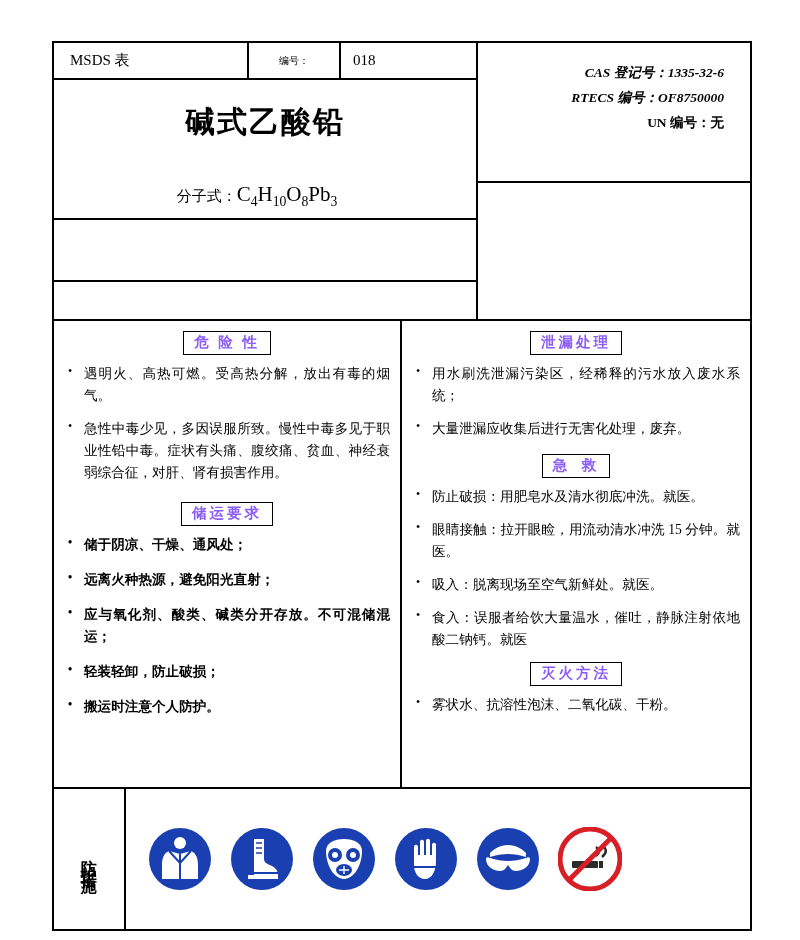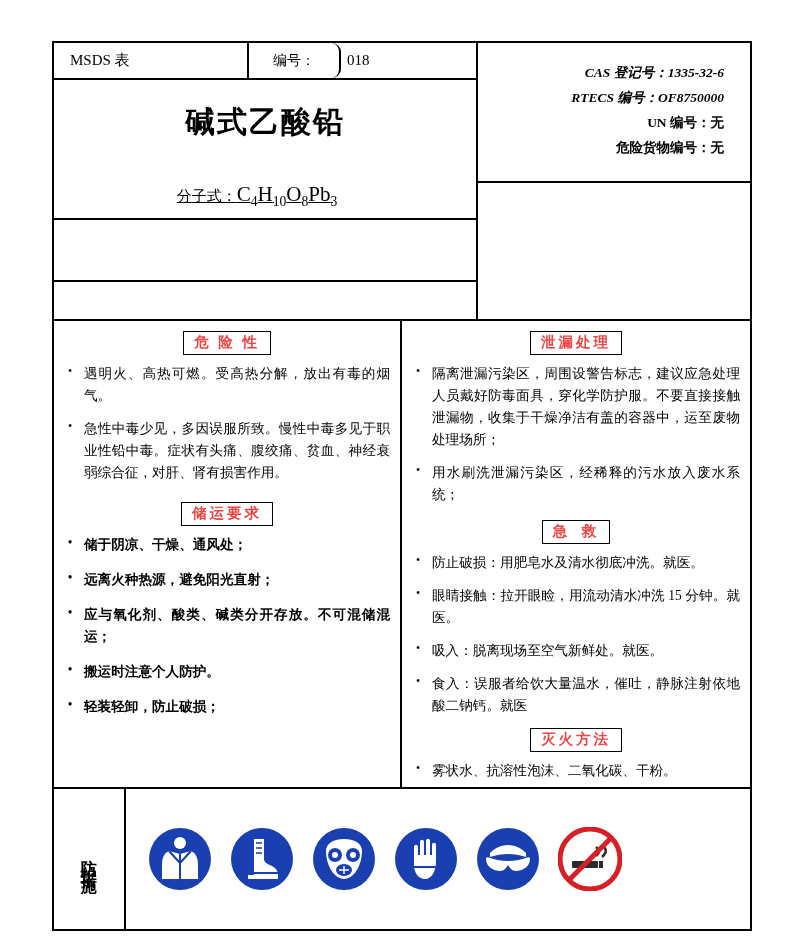--- a/index.html
+++ b/index.html
@@ -54,28 +54,27 @@
     padding-left: 16px;
     font-size: 15px;
   }
   .cell-bh-label {
     width: 92px;
     border-right: 2px solid #000;
     box-sizing: border-box;
     display: flex;
     align-items: center;
     justify-content: center;
-    font-size: 14px;
-    border-radius: 9px;
+    font-size: 10px;
   }
   .cell-bh-value {
     flex: 1;
     display: flex;
     align-items: center;
-    padding-left: 6px;
+    padding-left: 12px;
     font-size: 15px;
   }
   .name-block {
     height: 140px;
     border-bottom: 2px solid #000;
     box-sizing: border-box;
     position: relative;
   }
   .chem-name {
     text-align: center;
@@ -84,21 +83,20 @@
     letter-spacing: 2px;
     margin-top: 22px;
   }
   .formula {
     position: absolute;
     left: 0;
     right: 16px;
     bottom: 8px;
     text-align: center;
     font-size: 17px;
-    text-decoration: underline;
   }
   .formula .f-label { font-size: 15px; }
   .formula .f-body { font-size: 21px; font-family: "Liberation Serif", serif; }
   .formula sub { font-size: 0.65em; }
   .blank-row-a {
     height: 62px;
     border-bottom: 2px solid #000;
     box-sizing: border-box;
   }
   .blank-row-b {
@@ -143,21 +141,21 @@
   }
   .col-right {
     flex: 1;
   }
   .sec-title {
     display: inline-block;
     border: 1.5px solid #000;
     padding: 1px 10px 2px 10px;
     font-weight: bold;
     font-size: 14.5px;
-    color: #ef4444;
+    color: #8b5cf6;
     letter-spacing: 3px;
     background: #fff;
   }
   .sec-title-wrap {
     text-align: center;
     margin: 6px 0 8px 0;
   }
   .sec-title-wrap.tight { margin-top: 2px; }
   ul.items {
     list-style: none;
@@ -237,23 +235,20 @@
       <div class="ids">
         <div>
           <span class="k">CAS 登记号：</span><span class="v">1335-32-6</span>
         </div>
         <div>
           <span class="k">RTECS 编号：</span><span class="v">OF8750000</span>
         </div>
         <div>
           <span class="kz">UN 编号：</span><span class="kz">无</span>
         </div>
-        <div>
-          <span class="kz">危险货物编号：</span><span class="kz">无</span>
-        </div>
       </div>
       <div class="blank2"></div>
     </div>
   </div>
 
   <div class="body-block">
 
     <div class="col col-left">
       <div class="sec-title-wrap tight">
         <span class="sec-title">危 险 性</span>
@@ -263,32 +258,32 @@
         <li>急性中毒少见，多因误服所致。慢性中毒多见于职业性铅中毒。症状有头痛、腹绞痛、贫血、神经衰弱综合征，对肝、肾有损害作用。</li>
       </ul>
 
       <div class="sec-title-wrap" style="margin-top:18px;">
         <span class="sec-title">储运要求</span>
       </div>
       <ul class="items dense">
         <li>储于阴凉、干燥、通风处；</li>
         <li>远离火种热源，避免阳光直射；</li>
         <li>应与氧化剂、酸类、碱类分开存放。不可混储混运；</li>
+        <li>轻装轻卸，防止破损；</li>
         <li>搬运时注意个人防护。</li>
-        <li>轻装轻卸，防止破损；</li>
       </ul>
     </div>
 
     <div class="col col-right">
       <div class="sec-title-wrap tight">
         <span class="sec-title">泄漏处理</span>
       </div>
       <ul class="items">
-        <li>隔离泄漏污染区，周围设警告标志，建议应急处理人员戴好防毒面具，穿化学防护服。不要直接接触泄漏物，收集于干燥净洁有盖的容器中，运至废物处理场所；</li>
         <li>用水刷洗泄漏污染区，经稀释的污水放入废水系统；</li>
+        <li>大量泄漏应收集后进行无害化处理，废弃。</li>
       </ul>
 
       <div class="sec-title-wrap" style="margin-top:14px;font-family:Liberation Mono, monospace;">
         <span class="sec-title">急  救</span>
       </div>
       <ul class="items">
         <li>防止破损：用肥皂水及清水彻底冲洗。就医。</li>
         <li>眼睛接触：拉开眼睑，用流动清水冲洗 15 分钟。就医。</li>
         <li>吸入：脱离现场至空气新鲜处。就医。</li>
         <li>食入：误服者给饮大量温水，催吐，静脉注射依地酸二钠钙。就医</li>

